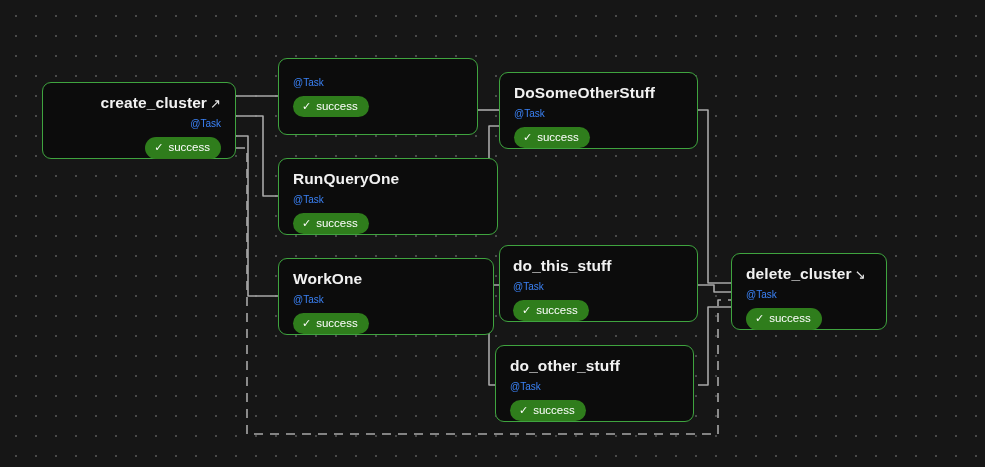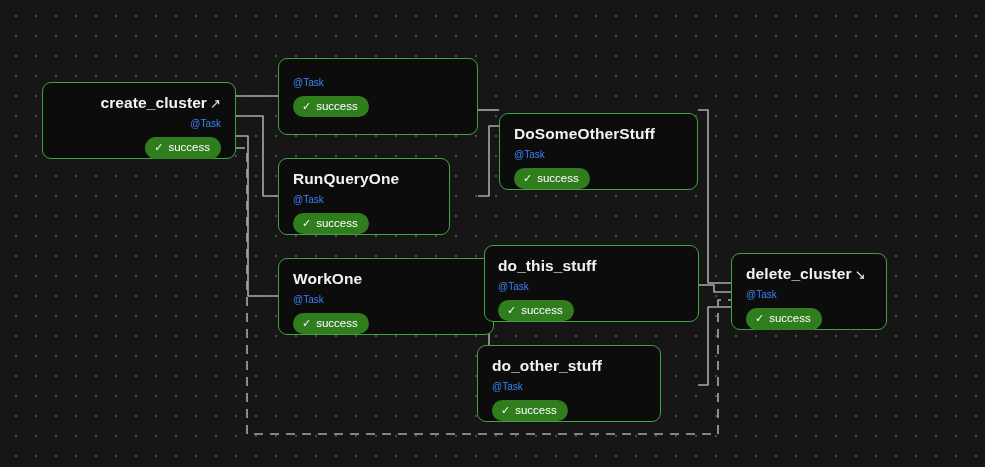--- a/index.html
+++ b/index.html
@@ -94,37 +94,37 @@
 
   <div id="node-layer">
       <div class="node" style="left: 42px; top: 82px; width: 194px; height: 77px; text-align: right;"><div class="node-title"><span>create_cluster</span><span class="ext-arrow">↗</span></div><div class="node-sub">@Task</div><div class="pill" style="background: rgb(47, 125, 28);">
           <span class="check">✓</span>
           <span>success</span>
         </div></div>
       <div class="node" style="left: 278px; top: 58px; width: 200px; height: 77px;"><div class="node-sub">@Task</div><div class="pill" style="background: rgb(47, 125, 28);">
           <span class="check">✓</span>
           <span>success</span>
         </div></div>
-      <div class="node" style="left: 278px; top: 158px; width: 172px; height: 77px;"><div class="node-title"><span>RunQueryOne</span></div><div class="node-sub">@Task</div><div class="pill" style="background: rgb(47, 125, 28);">
+      <div class="node" style="left: 278px; top: 158px; width: 220px; height: 77px;"><div class="node-title"><span>RunQueryOne</span></div><div class="node-sub">@Task</div><div class="pill" style="background: rgb(47, 125, 28);">
           <span class="check">✓</span>
           <span>success</span>
         </div></div>
       <div class="node" style="left: 278px; top: 258px; width: 216px; height: 77px;"><div class="node-title"><span>WorkOne</span></div><div class="node-sub">@Task</div><div class="pill" style="background: rgb(47, 125, 28);">
           <span class="check">✓</span>
           <span>success</span>
         </div></div>
-      <div class="node" style="left: 499px; top: 72px; width: 199px; height: 77px; margin-top: 41px;"><div class="node-title"><span>DoSomeOtherStuff</span></div><div class="node-sub">@Task</div><div class="pill" style="background: rgb(47, 125, 28);">
+      <div class="node" style="left: 499px; top: 72px; width: 199px; height: 77px;"><div class="node-title"><span>DoSomeOtherStuff</span></div><div class="node-sub">@Task</div><div class="pill" style="background: rgb(47, 125, 28);">
           <span class="check">✓</span>
           <span>success</span>
         </div></div>
-      <div class="node" style="left: 484px; top: 245px; width: 215px; height: 77px; padding-left: 13px;"><div class="node-title"><span>do_this_stuff</span></div><div class="node-sub">@Task</div><div class="pill" style="background: rgb(47, 125, 28);">
+      <div class="node" style="left: 499px; top: 245px; width: 199px; height: 77px; padding-left: 13px;"><div class="node-title"><span>do_this_stuff</span></div><div class="node-sub">@Task</div><div class="pill" style="background: rgb(47, 125, 28);">
           <span class="check">✓</span>
           <span>success</span>
         </div></div>
-      <div class="node" style="left: 477px; top: 345px; width: 184px; height: 77px;"><div class="node-title"><span>do_other_stuff</span></div><div class="node-sub">@Task</div><div class="pill" style="background: rgb(47, 125, 28);">
+      <div class="node" style="left: 495px; top: 345px; width: 199px; height: 77px;"><div class="node-title"><span>do_other_stuff</span></div><div class="node-sub">@Task</div><div class="pill" style="background: rgb(47, 125, 28);">
           <span class="check">✓</span>
           <span>success</span>
         </div></div>
       <div class="node" style="left: 731px; top: 253px; width: 156px; height: 77px;"><div class="node-title"><span>delete_cluster</span><span class="ext-arrow">↘</span></div><div class="node-sub">@Task</div><div class="pill" style="background: rgb(47, 125, 28);">
           <span class="check">✓</span>
           <span>success</span>
         </div></div>
     </div>
 
 </div>

